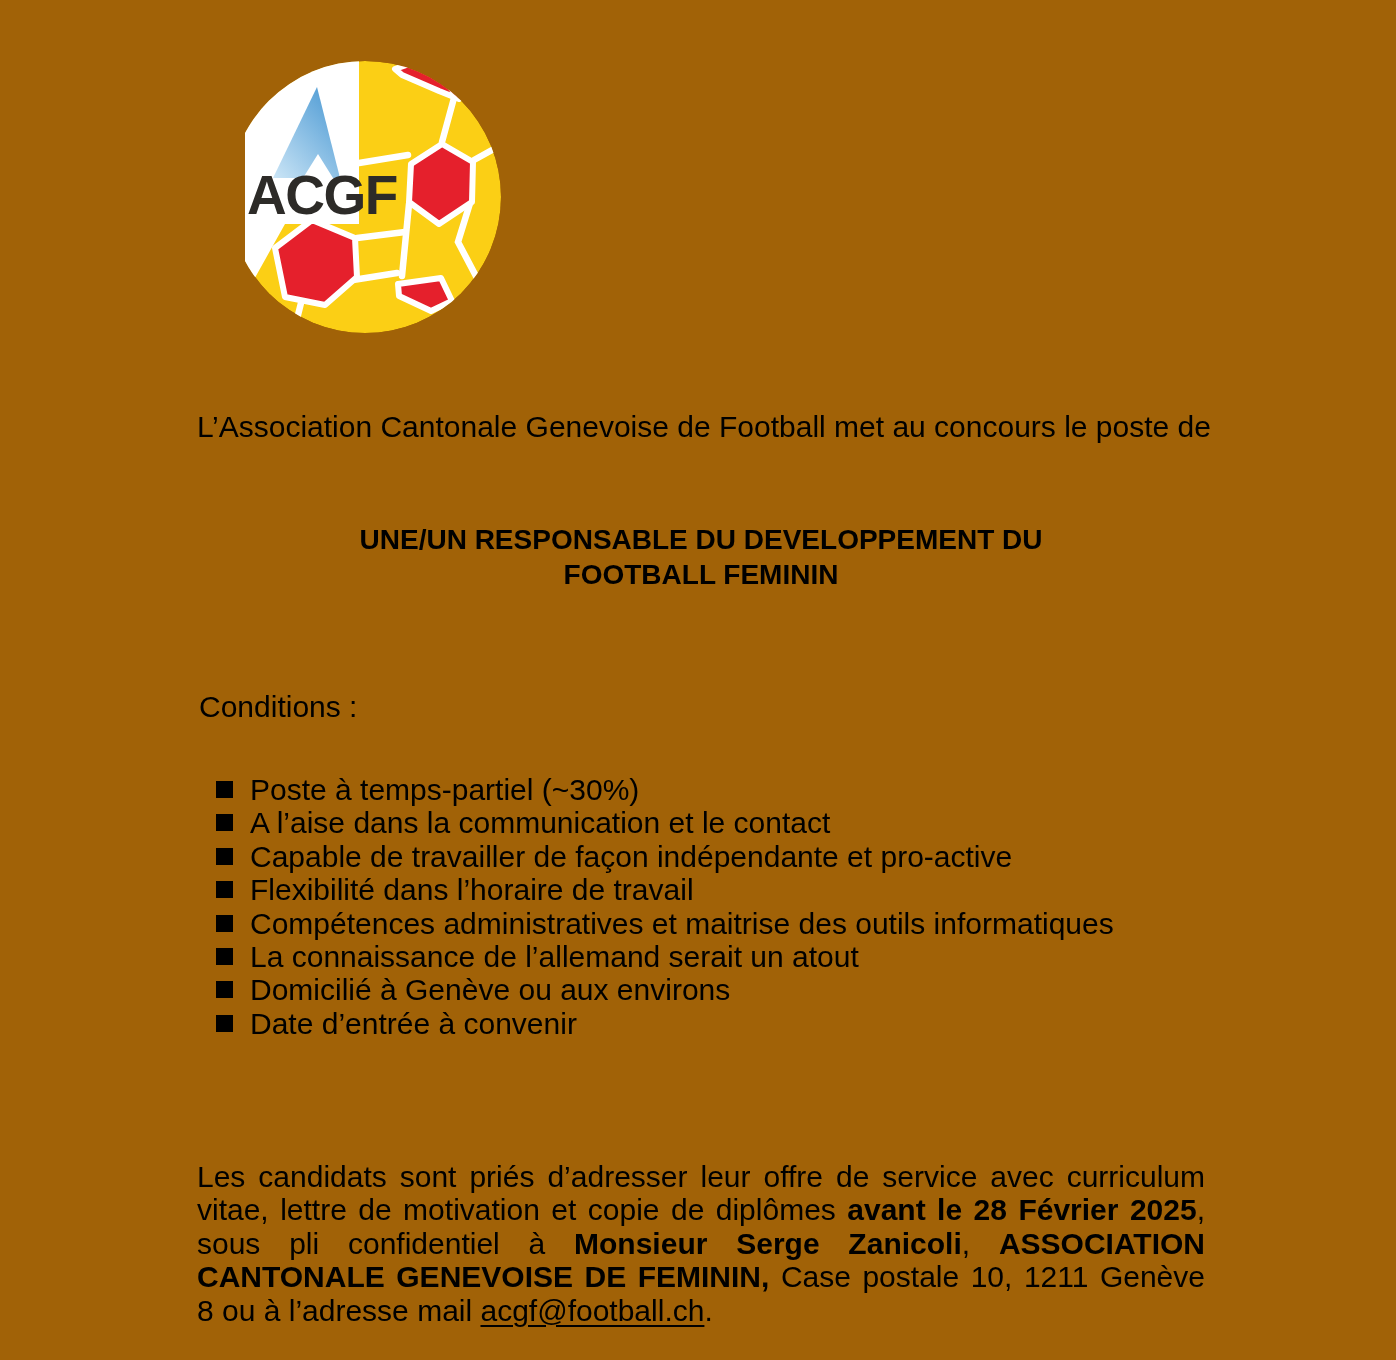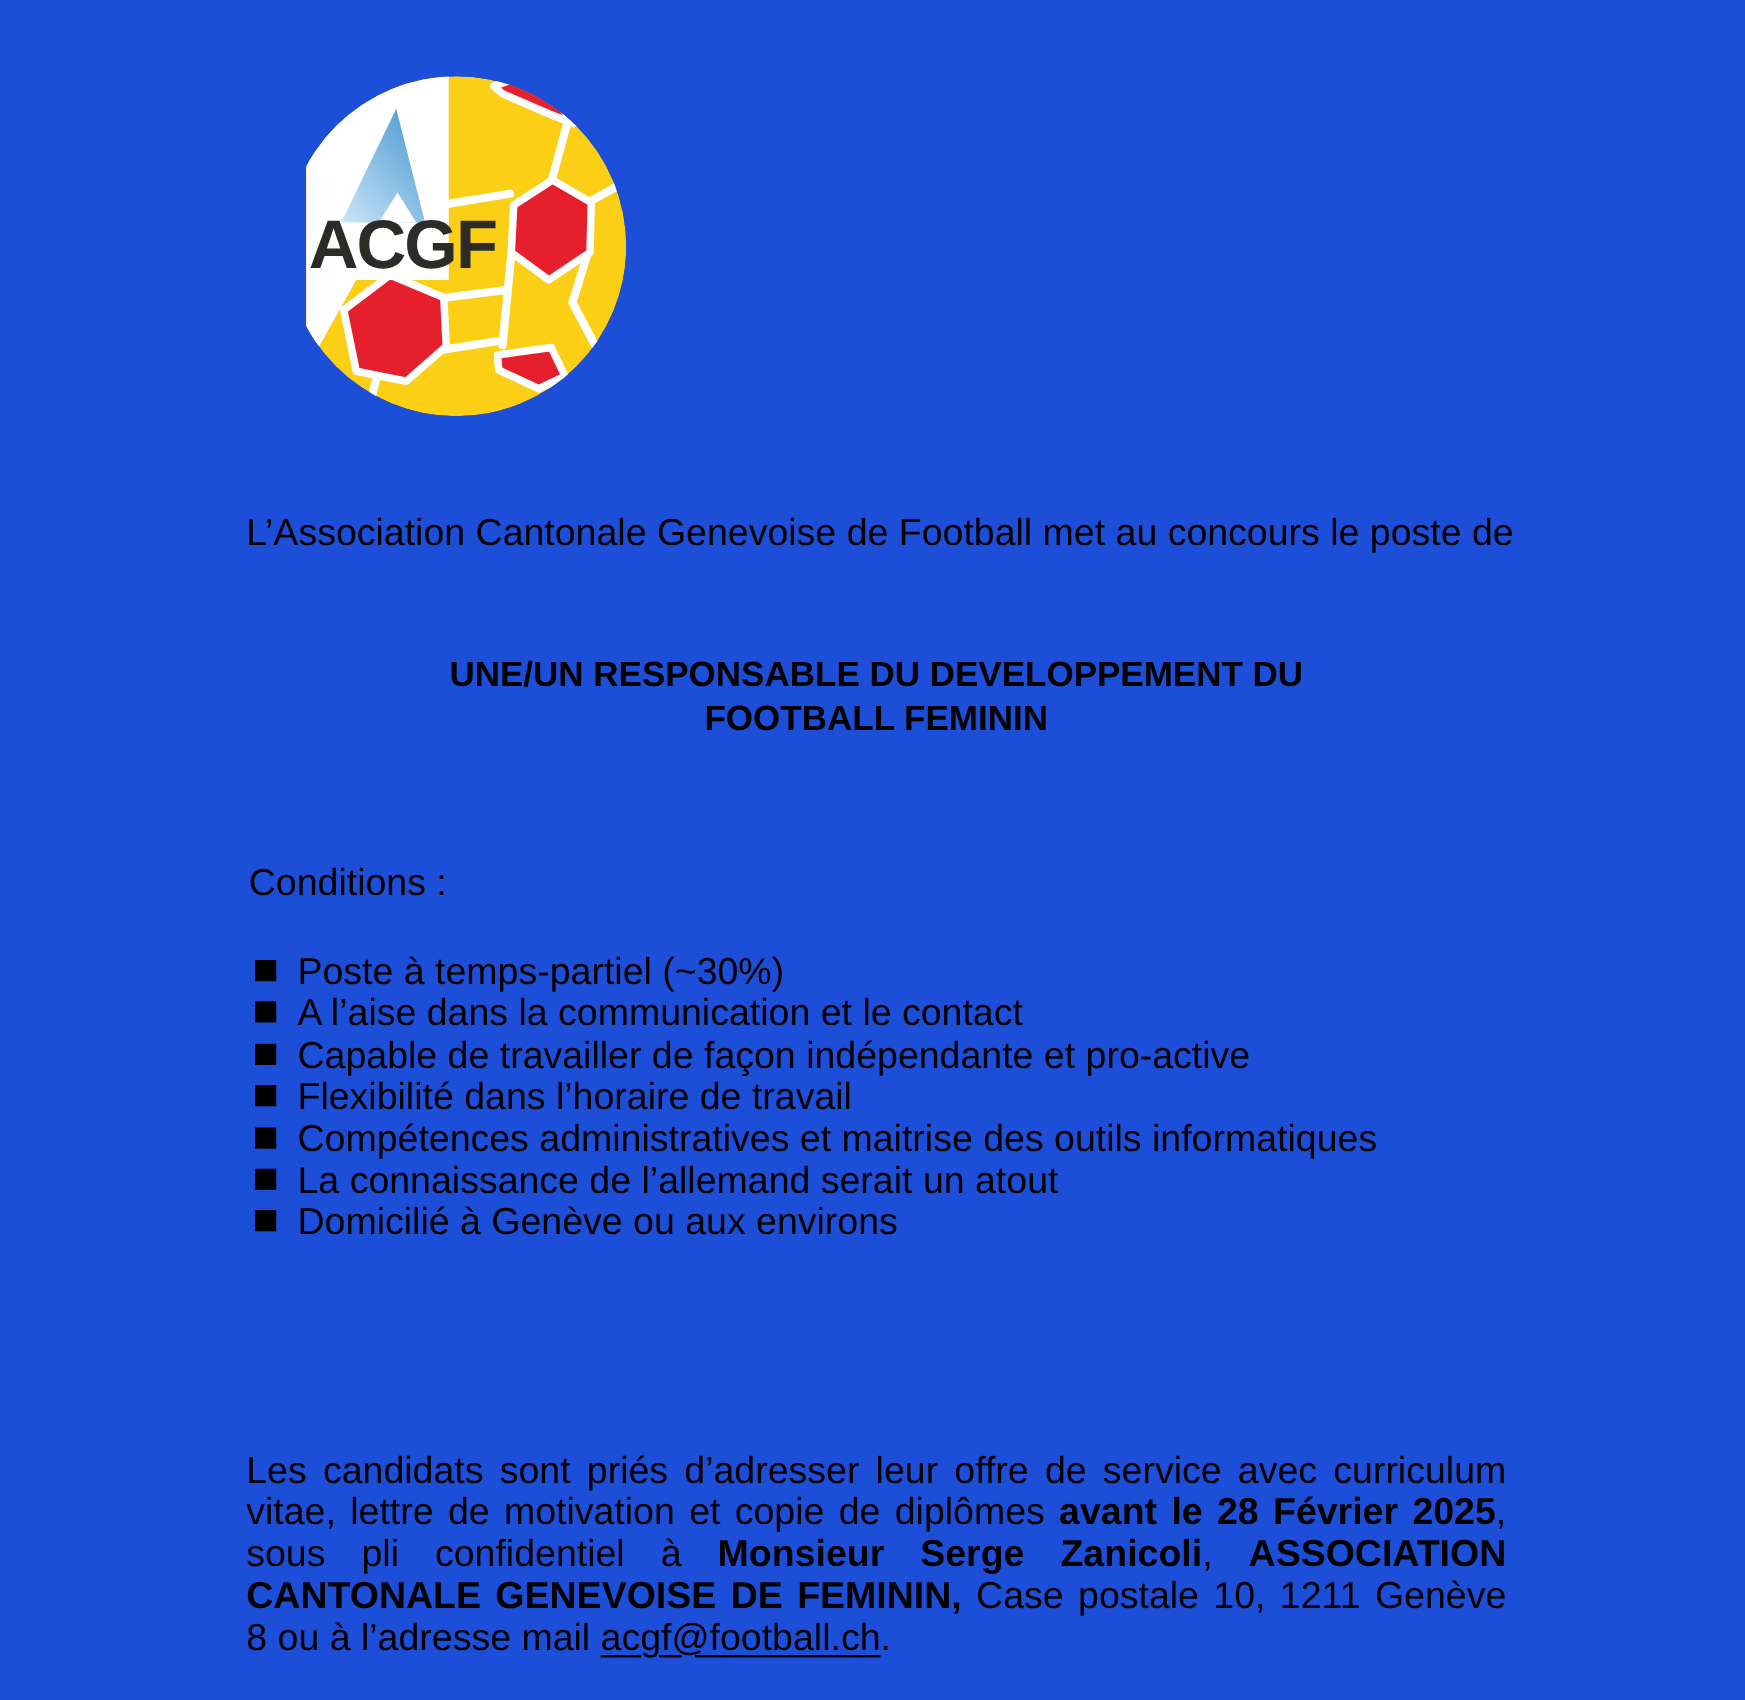--- a/index.html
+++ b/index.html
@@ -1,40 +1,40 @@
 <!DOCTYPE html>
 <html><head>
 <meta charset="utf-8">
 <style>
   html,body { margin:0; padding:0; background:#ffffff; }
   .page {
     position:relative;
     width:1396px; height:1360px;
-    background:#1d4ed8;
+    background:#a16207;
     font-family:"Liberation Sans","DejaVu Sans",sans-serif;
     color:#000;
     overflow:hidden;
   }
   .logo { position:absolute; left:245px; top:52px; width:280px; height:285px; }
   .intro {
     position:absolute; left:197px; top:410px; width:1060px;
     font-size:30px; line-height:34px; white-space:nowrap;
   }
   .job-title {
     position:absolute; left:197px; top:522px; width:1008px;
     font-size:28px; font-weight:bold; line-height:35px;
     text-align:center; white-space:pre-line;
   }
   .cond-heading {
     position:absolute; left:199px; top:690px;
     font-size:30px; line-height:34px;
   }
   .cond-list {
     position:absolute; left:200px; top:757px; width:1060px;
-    margin:4px; padding:0; list-style:none;
+    margin:16px; padding:0; list-style:none;
     font-size:30px; line-height:33.4px; white-space:nowrap;
   }
   .sq {
     display:inline-block; width:17px; height:17px; background:#000;
     margin-right:17px; position:relative; top:-2px;
   }
   .closing {
     position:absolute; left:197px; top:1160px; width:1008px;
     font-size:30px; line-height:33.4px;
   }
@@ -99,20 +99,21 @@
   <div class="cond-heading">Conditions :</div>
 
   <ul class="cond-list">
       <li><span class="sq"></span><span>Poste à temps-partiel (~30%)</span></li>
       <li><span class="sq"></span><span>A l’aise dans la communication et le contact</span></li>
       <li><span class="sq"></span><span>Capable de travailler de façon indépendante et pro-active</span></li>
       <li><span class="sq"></span><span>Flexibilité dans l’horaire de travail</span></li>
       <li><span class="sq"></span><span>Compétences administratives et maitrise des outils informatiques</span></li>
       <li><span class="sq"></span><span>La connaissance de l’allemand serait un atout</span></li>
       <li><span class="sq"></span><span>Domicilié à Genève ou aux environs</span></li>
+      <li><span class="sq"></span><span>Date d’entrée à convenir</span></li>
     </ul>
 
   <div class="closing">
       <div class="cline"><span>Les candidats sont priés d’adresser leur offre de service avec curriculum</span></div>
       <div class="cline"><span>vitae, lettre de motivation et copie de diplômes </span><span class="b">avant le 28 Février 2025</span><span>,</span></div>
       <div class="cline"><span>sous pli confidentiel à </span><span class="b">Monsieur Serge Zanicoli</span><span>, </span><span class="b">ASSOCIATION</span></div>
       <div class="cline"><span class="b">CANTONALE GENEVOISE DE FEMININ,</span><span> Case postale 10, 1211 Genève</span></div>
       <div class="cline last"><span>8 ou à l’adresse mail </span><span class="u">acgf@football.ch</span><span>.</span></div>
     </div>
 

